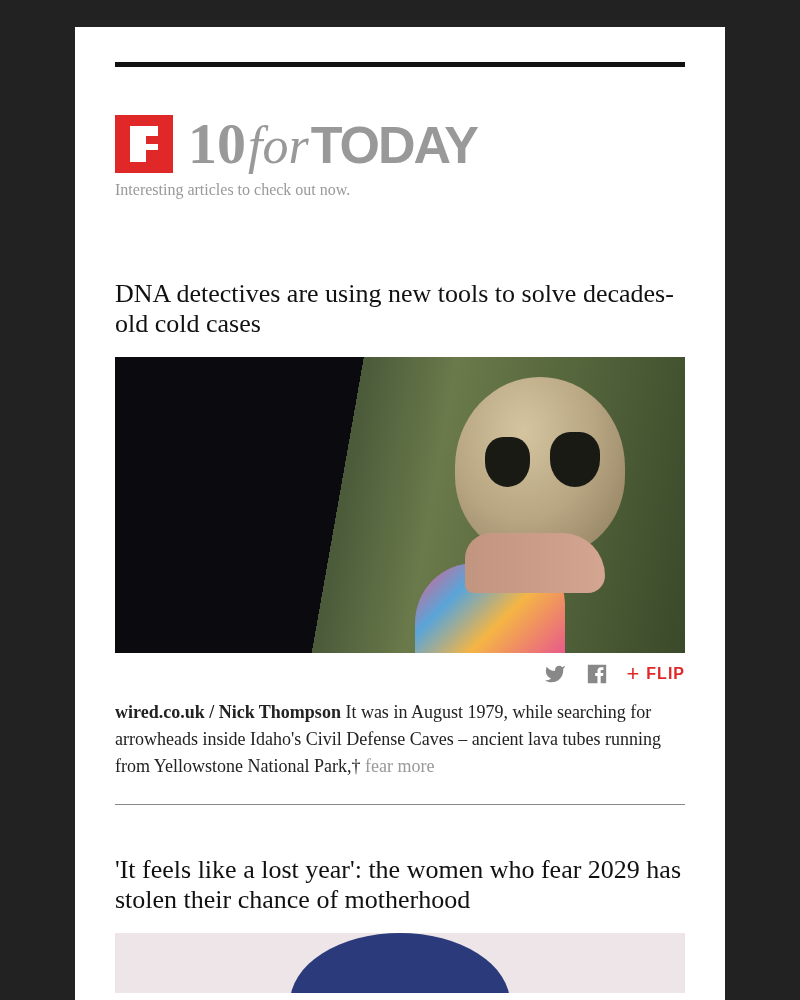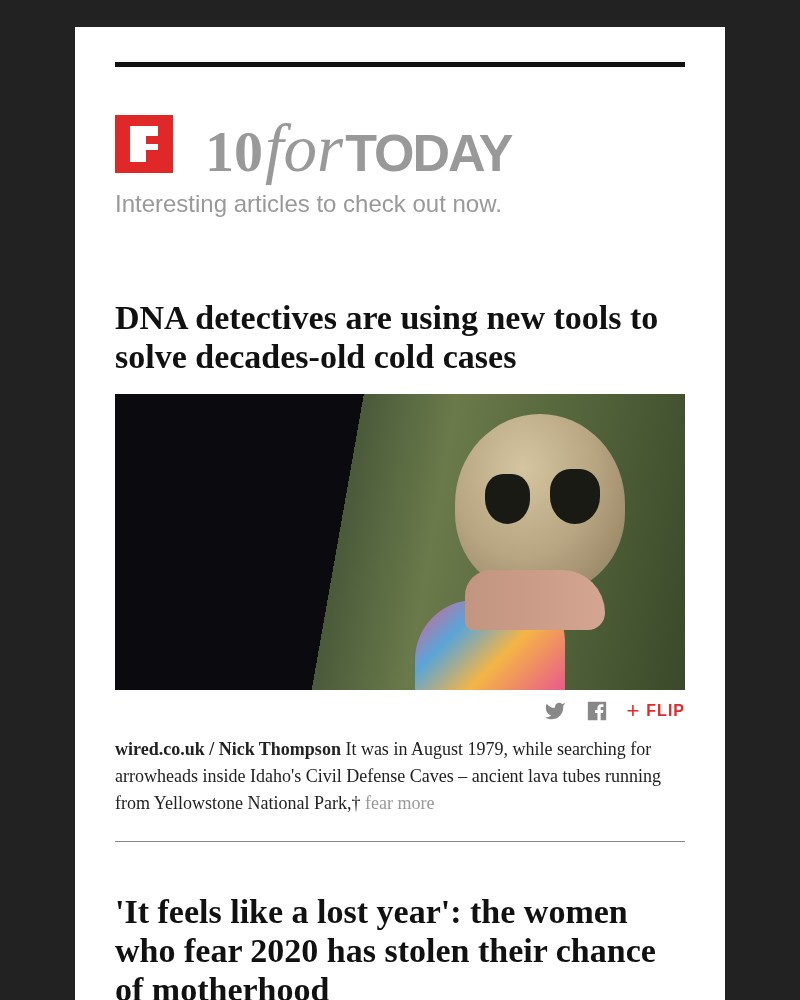--- a/index.html
+++ b/index.html
@@ -16,21 +16,21 @@
       padding: 0 40px 40px 40px;
     }
     .top-bar {
       background: #111;
       height: 5px;
       margin: 35px 0 15px 0;
     }
     .header {
       display: flex;
       align-items: flex-start;
-      gap: 32px;
+      gap: 15px;
       margin-bottom: 8px;
       margin-top: 48px;
     }
     .logo-box {
       width: 58px;
       height: 58px;
       background: #e12828;
       display: flex;
       align-items: center;
       justify-content: center;
@@ -65,44 +65,44 @@
       align-items: baseline;
       font-family: Georgia, serif;
     }
     .brand-10 {
       font-size: 58px;
       font-weight: bold;
       color: #999;
       line-height: 1;
     }
     .brand-for {
-      font-size: 67px;
+      font-size: 52px;
       font-style: italic;
       color: #999;
       line-height: 1;
       margin: 0 2px;
     }
     .brand-today {
       font-size: 52px;
       font-weight: bold;
       color: #999;
       line-height: 1;
       font-family: Arial, sans-serif;
       letter-spacing: -2px;
       text-align: right;
     }
     .tagline {
-      font-size: 24px;
-      color: #999;
-      font-family: Liberation Sans, sans-serif;
+      font-size: 16px;
+      color: #999;
+      font-family: Liberation Serif, serif;
       margin-bottom: 80px;
     }
     .article-title {
-      font-size: 34px;
-      font-weight: bold;
+      font-size: 26px;
+      font-weight: normal;
       line-height: 1.15;
       color: #111;
       margin-bottom: 18px;
     }
     .article-image {
       width: 100%;
       height: 296px;
       margin-bottom: 10px;
       position: relative;
       overflow: hidden;
@@ -264,15 +264,15 @@
     <div class="flip-btn">
       <span class="plus-icon">+</span>
       <span>FLIP</span>
     </div>
   </div>
   <p class="article-body">
     <span class="byline">wired.co.uk / Nick Thompson</span><span> It was in August 1979, while searching for arrowheads inside Idaho's Civil Defense Caves – ancient lava tubes running from Yellowstone National Park,† </span><span class="read-more">fear more</span>
   </p>
   <div class="divider"></div>
 
-  <h2 class="article-title">'It feels like a lost year': the women who fear 2020 has stolen their chance of motherhood</h2>
+  <h2 class="article-title">'It feels like a lost year': the women who fear 2029 has stolen their chance of motherhood</h2>
   <div class="article-image img2"></div>
 </div>
 
 </body></html>

